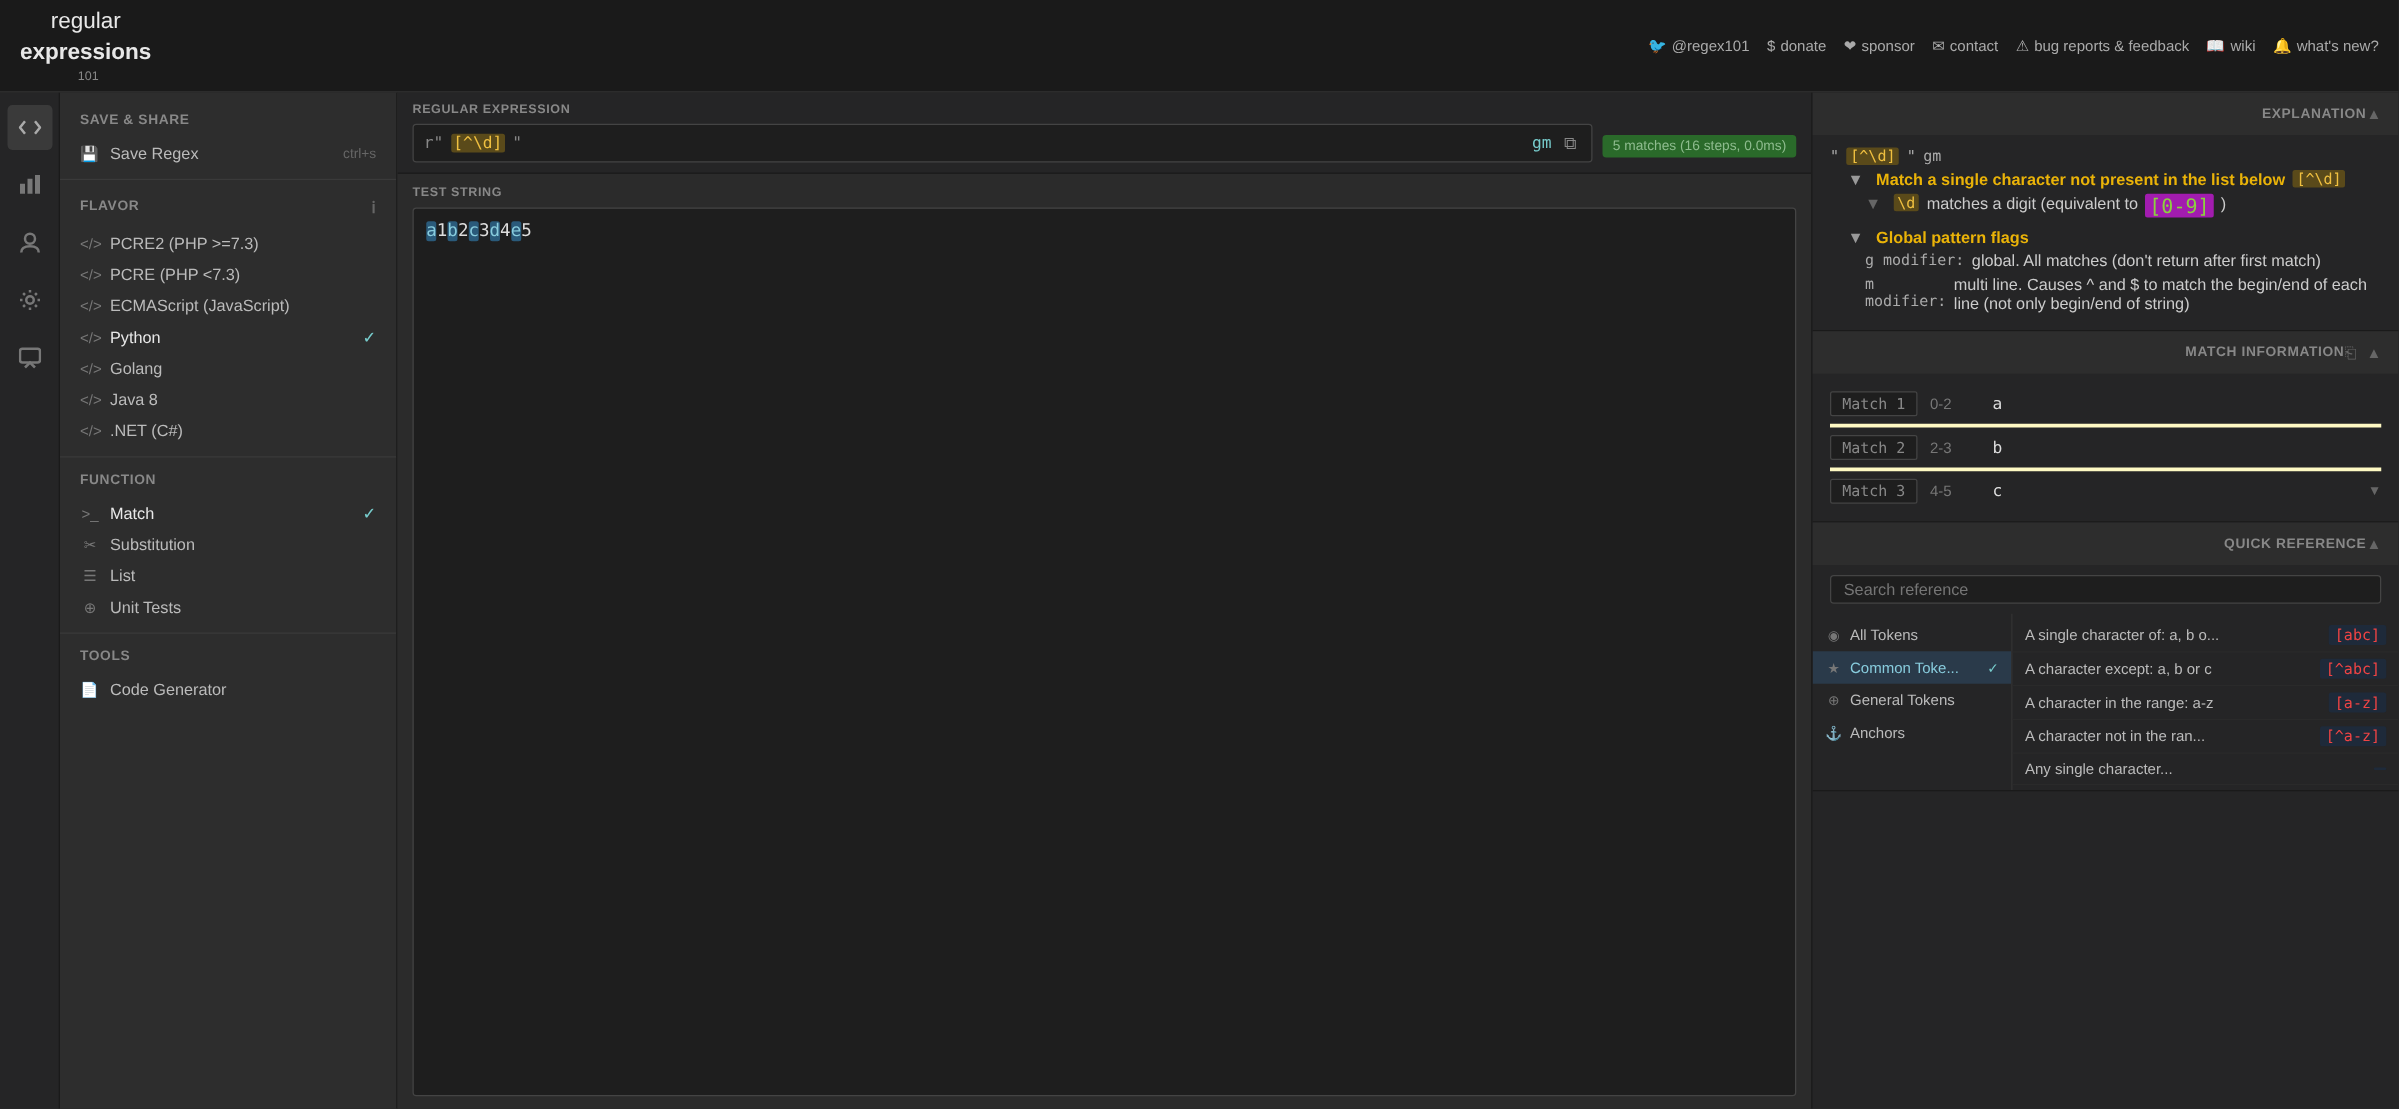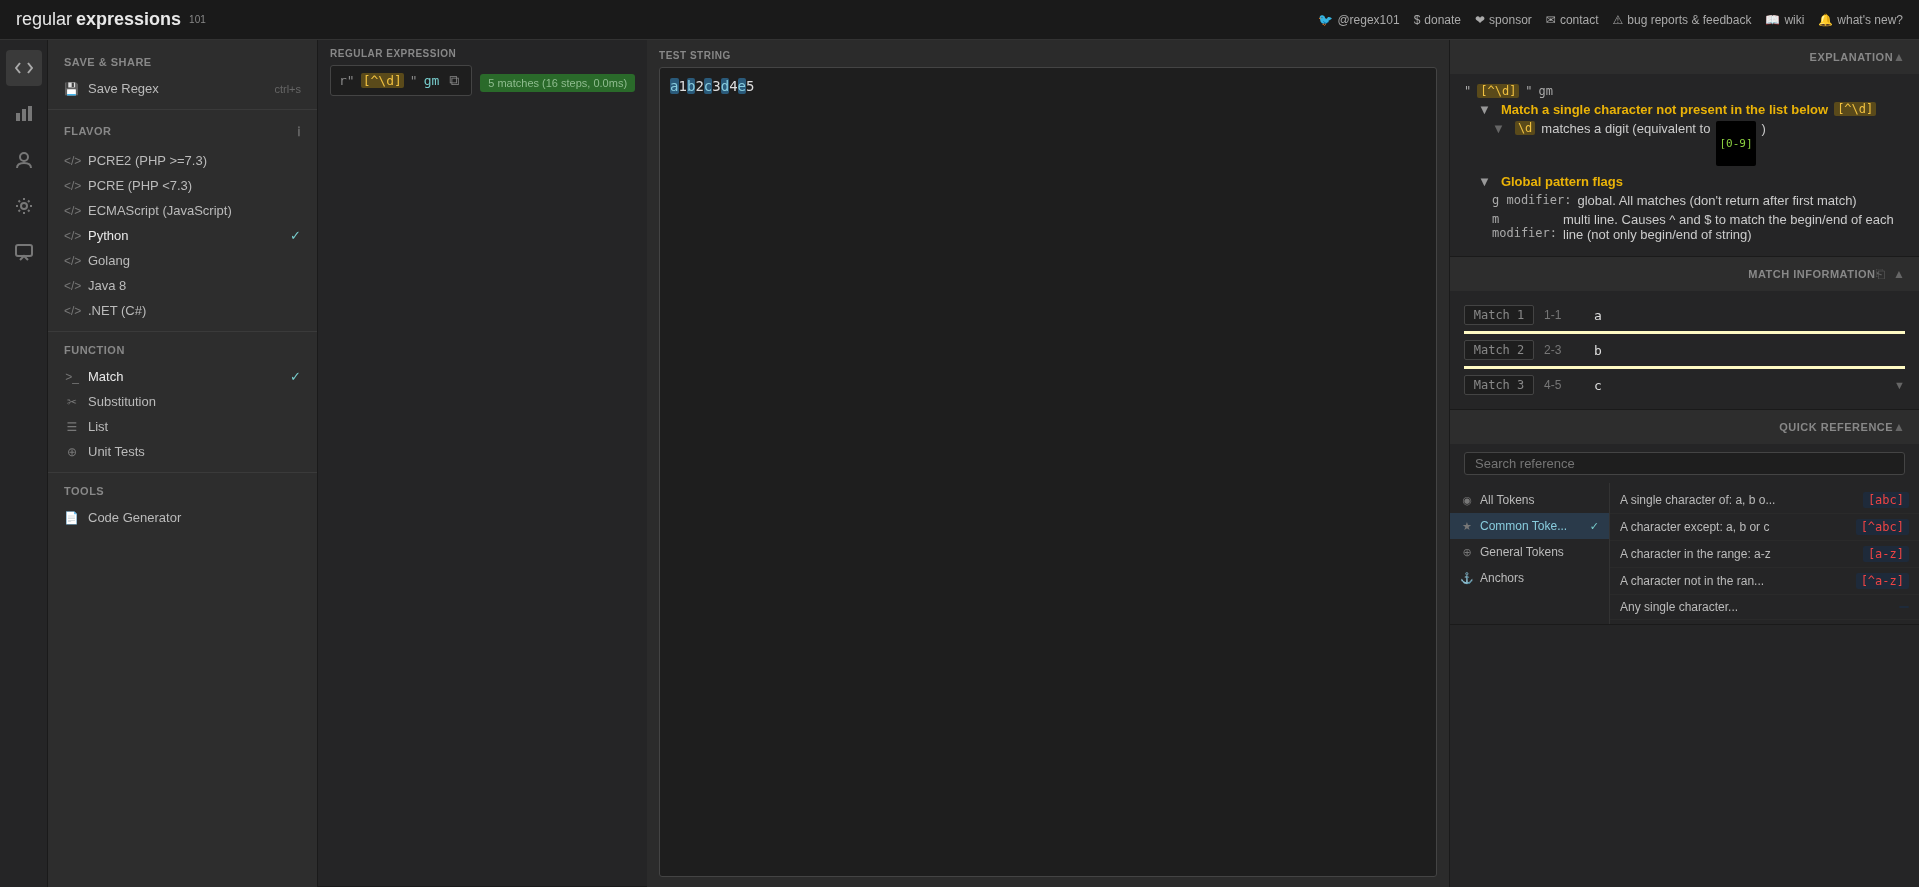--- a/index.html
+++ b/index.html
@@ -10,21 +10,21 @@
       background: #1a1a1a;
       color: #aaa;
       font-size: 12px;
       padding: 6px 16px;
       display: flex;
       align-items: center;
       justify-content: space-between;
       min-height: 40px;
       border-bottom: 1px solid #333;
     }
-    #topbar-logo { display: flex; align-items: center; gap: 4px; }
+    #topbar-logo { display: flex; align-items: center; gap: 4px; flex-direction: column; }
     #topbar-logo .regular { font-weight: normal; color: #e8e8e8; font-size: 18px; }
     #topbar-logo .expressions { font-weight: bold; color: #e8e8e8; font-size: 18px; }
     #topbar-logo .num { color: #888; font-size: 10px; margin-left: 4px; }
     #topbar-links { display: flex; align-items: center; gap: 14px; font-size: 12px; }
     #topbar-links a { color: #aaa; text-decoration: none; }
     .topbar-link { display: flex; align-items: center; gap: 4px; }
 
     
     #main {
       display: flex;
@@ -88,21 +88,21 @@
     }
     .sidebar-item .item-icon { color: #777; font-size: 12px; width: 16px; text-align: center; }
     .sidebar-item .check { color: #7cc; margin-left: auto; }
     .sidebar-item.active { color: #e8e8e8; }
     .sidebar-divider { height: 1px; background: #3a3a3a; margin: 8px 0; }
 
     
     #center {
       flex: 1;
       display: flex;
-      flex-direction: row;
+      flex-direction: column;
       overflow: hidden;
       background: #2b2b2b;
     }
 
     
     #regex-bar {
       background: #252526;
       border-bottom: 1px solid #1a1a1a;
       padding: 8px 12px;
     }
@@ -193,21 +193,21 @@
     .panel-chevron { color: #666; font-size: 12px; }
 
     
     #explanation-content { padding: 10px 14px; font-size: 13px; color: #ccc; }
     .exp-line { margin-bottom: 4px; display: flex; align-items: flex-start; gap: 6px; }
     .exp-indent { margin-left: 14px; }
     .exp-indent2 { margin-left: 28px; }
     .exp-token { background: #5a4a1a; color: #f0c040; font-family: monospace; font-size: 12px; border-radius: 2px; padding: 0 3px; display: inline-block; }
     .exp-mono { font-family: monospace; font-size: 12px; color: #aaa; }
     .exp-bold { font-weight: bold; color: #eab308; }
-    .exp-highlight { background: #000000; color: #8cd040; font-family: monospace; font-size: 11px; border-radius: 2px; padding: 16px 3px; display: inline-block; }
+    .exp-highlight { background: #a21caf; color: #8cd040; font-family: monospace; font-size: 16px; border-radius: 2px; padding: 0 3px; display: inline-block; }
     .exp-triangle { color: #999; margin-right: 4px; cursor: pointer; }
     .exp-arrow { color: #666; margin-right: 4px; }
 
     
     #match-info-content { padding: 8px 14px; }
     .match-row {
       display: flex;
       align-items: center;
       gap: 10px;
       padding: 6px 0;
@@ -484,21 +484,21 @@
       <div class="panel-section-header">
         <span class="panel-section-title">MATCH INFORMATION</span>
         <div style="display:flex; align-items:center; gap:8px;">
           <span style="color:#666; font-size:12px; cursor:pointer;">⎗</span>
           <span class="panel-chevron">▲</span>
         </div>
       </div>
       <div id="match-info-content">
         <div class="match-row">
           <span class="match-label">Match 1</span>
-          <span class="match-pos">1-1</span>
+          <span class="match-pos">0-2</span>
           <span class="match-val">a</span>
         </div>
         <div class="match-row">
           <span class="match-label">Match 2</span>
           <span class="match-pos">2-3</span>
           <span class="match-val">b</span>
         </div>
         <div class="match-row">
           <span class="match-label">Match 3</span>
           <span class="match-pos">4-5</span>

